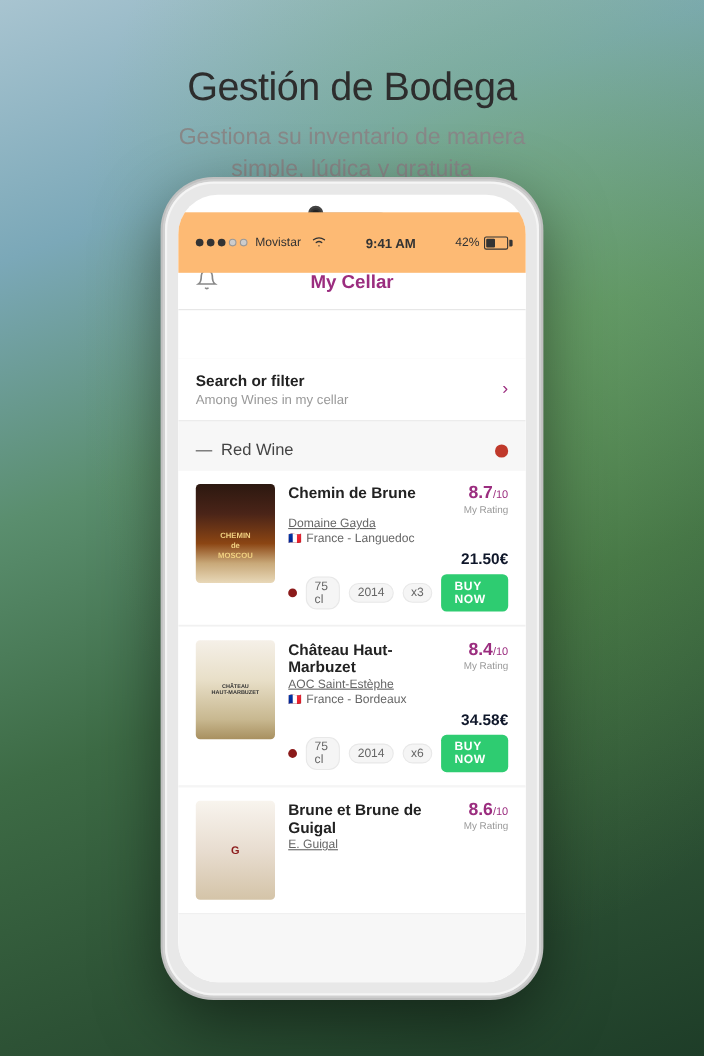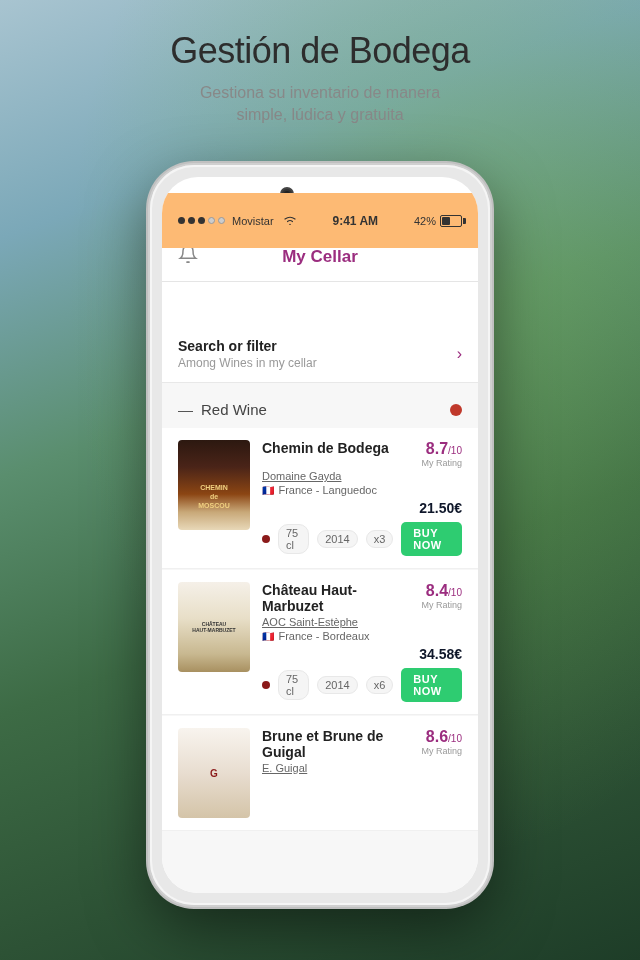--- a/index.html
+++ b/index.html
@@ -27,24 +27,25 @@
       background: radial-gradient(ellipse at 70% 30%, rgba(120,180,80,0.4) 0%, transparent 60%);
       z-index: 1;
     }
 
     .app-title {
       font-size: 36px;
       font-weight: 300;
       color: #2d2d2d;
       letter-spacing: -0.5px;
       margin-bottom: 10px;
+      margin-top: 28px;
     }
 
     .app-subtitle {
-      font-size: 16px;
+      font-size: 21px;
       font-weight: 300;
       color: #888;
       line-height: 1.4;
       padding: 0 60px;
     }
 
     
     .phone-frame {
       position: absolute;
       top: 165px;
@@ -580,21 +581,21 @@
       </div>
 
       <div class="wine-card">
         <div class="wine-label-img label-moscou">
           <div class="label-moscou-text">
             CHEMIN<br>de<br>MOSCOU
           </div>
         </div>
         <div class="wine-info">
           <div class="wine-name-row">
-            <span class="wine-name">Chemin de Bodega</span>
+            <span class="wine-name">Chemin de Brune</span>
             <div class="wine-rating">
               <span class="rating-value">8.7</span><span class="rating-denom">/10</span>
               <span class="rating-label">My Rating</span>
             </div>
           </div>
           <div class="wine-producer">Domaine Gayda</div>
           <div class="wine-region">
             <span class="flag-icon">🇫🇷</span>
             <span>France - Languedoc</span>
           </div>

